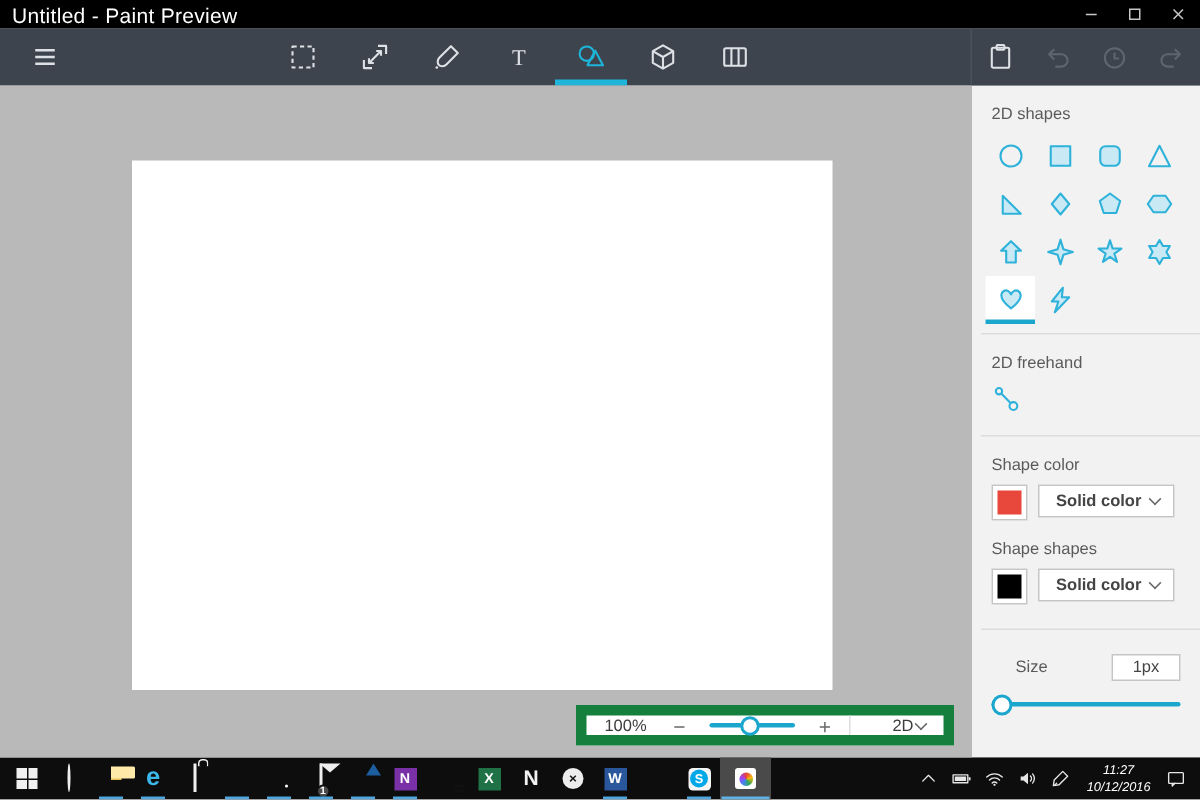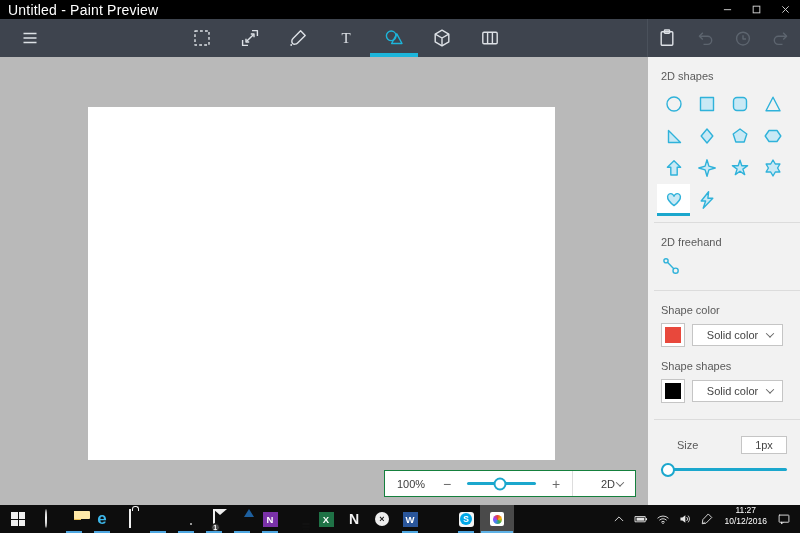--- a/index.html
+++ b/index.html
@@ -24,60 +24,60 @@
   .history-tools { position:absolute; right:0; top:0; height:38px; display:flex; border-left:1px solid #4a515b; }
   .history-tools .tool-btn { width:38px; }
   .tool-btn.disabled { color:#5d656f; }
 
   
   .main { flex:1 1 auto; display:flex; height:448px; }
   .workspace { width:648px; position:relative; background:#b9b9b9; }
   .canvas { position:absolute; left:88px; top:50px; width:467px; height:353px; background:#fff; }
 
   
-  .zoombar { position:absolute; left:384px; top:413px; width:252px; height:27px; background:#fff; border:1px solid #15803d; display:flex; align-items:center; font-size:11px; color:#3c3c3c; }
+  .zoombar { position:absolute; left:384px; top:413px; width:252px; height:27px; background:#fff; border:7px solid #15803d; display:flex; align-items:center; font-size:11px; color:#3c3c3c; }
   .zb-zoom { width:52px; text-align:center; }
   .zb-step { width:20px; text-align:center; color:#6a6a6a; font-size:14px; line-height:1; }
   .zb-slider { flex:1; height:3px; background:#1ba7cd; border-radius:2px; position:relative; margin:0 10px; }
   .zb-thumb { position:absolute; left:48%; top:50%; transform:translate(-50%,-50%); width:13px; height:13px; border-radius:50%; background:#fff; border:2px solid #1ba7cd; }
   .zb-sep { width:1px; height:100%; background:#ddd; margin:0 2px 0 6px; }
   .zb-mode { width:40px; text-align:right; }
   .caret { width:6px; height:6px; border-right:1.4px solid #666; border-bottom:1.4px solid #666; transform:rotate(45deg) translate(-1px,-1px); display:inline-block; }
   .zb-caret { margin:0 12px 0 2px; }
 
   
   .panel { width:152px; background:#f2f2f2; font-size:11px; color:#5a5a5a; display:flex; flex-direction:column; }
   .panel-header { height:31px; background:#00b1d4; color:#fff; font-size:13px; display:flex; align-items:center; padding-left:13px; flex:0 0 auto; }
   .p-label { margin:13px 0 0 13px; }
   .shape-grid { display:grid; grid-template-columns:repeat(4,33px); margin:6px 0 0 9px; }
   .shape-cell { width:33px; height:32px; display:flex; align-items:center; justify-content:center; }
   .shape-cell svg { width:20px; height:20px; stroke:#2fb2da; fill:none; stroke-width:1.4; stroke-linejoin:round; }
   .shape-cell.selected { background:#fff; border-bottom:3px solid #1ba7cd; }
   .divider { border-top:1px solid #dcdcdc; margin:6px 0 0 6px; }
   .freehand-cell { margin:8px 0 0 13px; width:24px; height:22px; }
   .freehand-cell svg { width:20px; height:20px; stroke:#2fb2da; fill:none; stroke-width:1.4; }
-  .color-row { display:flex; align-items:center; margin:7px 0 0 13px; }
+  .color-row { display:flex; margin:7px 0 0 13px;font-weight:bold; }
   .swatch { width:24px; height:24px; background:#fff; border:1px solid #c5c5c5; display:flex; align-items:center; justify-content:center; }
   .swatch i { width:16px; height:16px; display:block; }
   .dropdown { width:91px; height:22px; background:#fff; border:1px solid #c5c5c5; margin-left:7px; display:flex; align-items:center; justify-content:center; color:#444; position:relative; }
   .dropdown .caret { position:absolute; right:9px; top:7px; }
   .dropdown span { margin-right:10px; }
   .size-row { display:flex; align-items:center; margin:16px 0 0 29px; }
   .size-box { margin-left:auto; margin-right:13px; width:46px; height:18px; background:#fff; border:1px solid #c5c5c5; text-align:center; line-height:16px; color:#444; }
   .size-slider { margin:14px 13px 0 13px; height:3px; background:#1ba7cd; border-radius:2px; position:relative; }
   .size-thumb { position:absolute; left:7px; top:50%; transform:translate(-50%,-50%); width:14px; height:14px; border-radius:50%; background:#fff; border:2px solid #1ba7cd; }
 
   
   .taskbar { height:28px; background:#0d0d0d; display:flex; align-items:center; padding-left:4px; flex:0 0 auto; }
   .tb-apps { display:flex; height:100%; }
   .tb-btn { width:28px; height:28px; display:flex; align-items:center; justify-content:center; position:relative; }
   .tb-btn.open::after { content:""; position:absolute; left:6px; right:6px; bottom:0; height:2px; background:#4da6e0; }
   .tb-btn.active-app { background:#4a4a4a; width:34px; }
   .tb-btn.active-app::after { left:1px; right:1px; background:#5fb2e6; }
-  .tray { margin-left:auto; display:flex; align-items:flex-start; height:100%; padding-right:5px; }
+  .tray { margin-left:auto; display:flex; align-items:center; height:100%; padding-right:5px;font-style:italic; }
   .tray-btn { width:22px; height:28px; display:flex; align-items:center; justify-content:center; color:#e6e6e6; }
   .tray-btn svg { width:14px; height:14px; stroke:currentColor; fill:none; stroke-width:1.3; stroke-linecap:round; stroke-linejoin:round; }
   .clock { color:#fff; font-size:8.5px; line-height:1.3; text-align:center; margin:0 6px; }
 
   
   .win { width:14px; height:14px; display:grid; grid-template-columns:6.5px 6.5px; grid-template-rows:6.5px 6.5px; gap:1px; }
   .win i { background:#f0f0f0; }
   .ring { width:12px; height:12px; border:1.7px solid #f0f0f0; border-radius:50%; }
   .folder { position:relative; width:16px; height:11px; background:#e8bf55; border-radius:1px; margin-top:2px; }
   .folder::before { content:""; position:absolute; top:-2.5px; left:0; width:7px; height:3px; background:#e8bf55; border-radius:1px 1px 0 0; }

